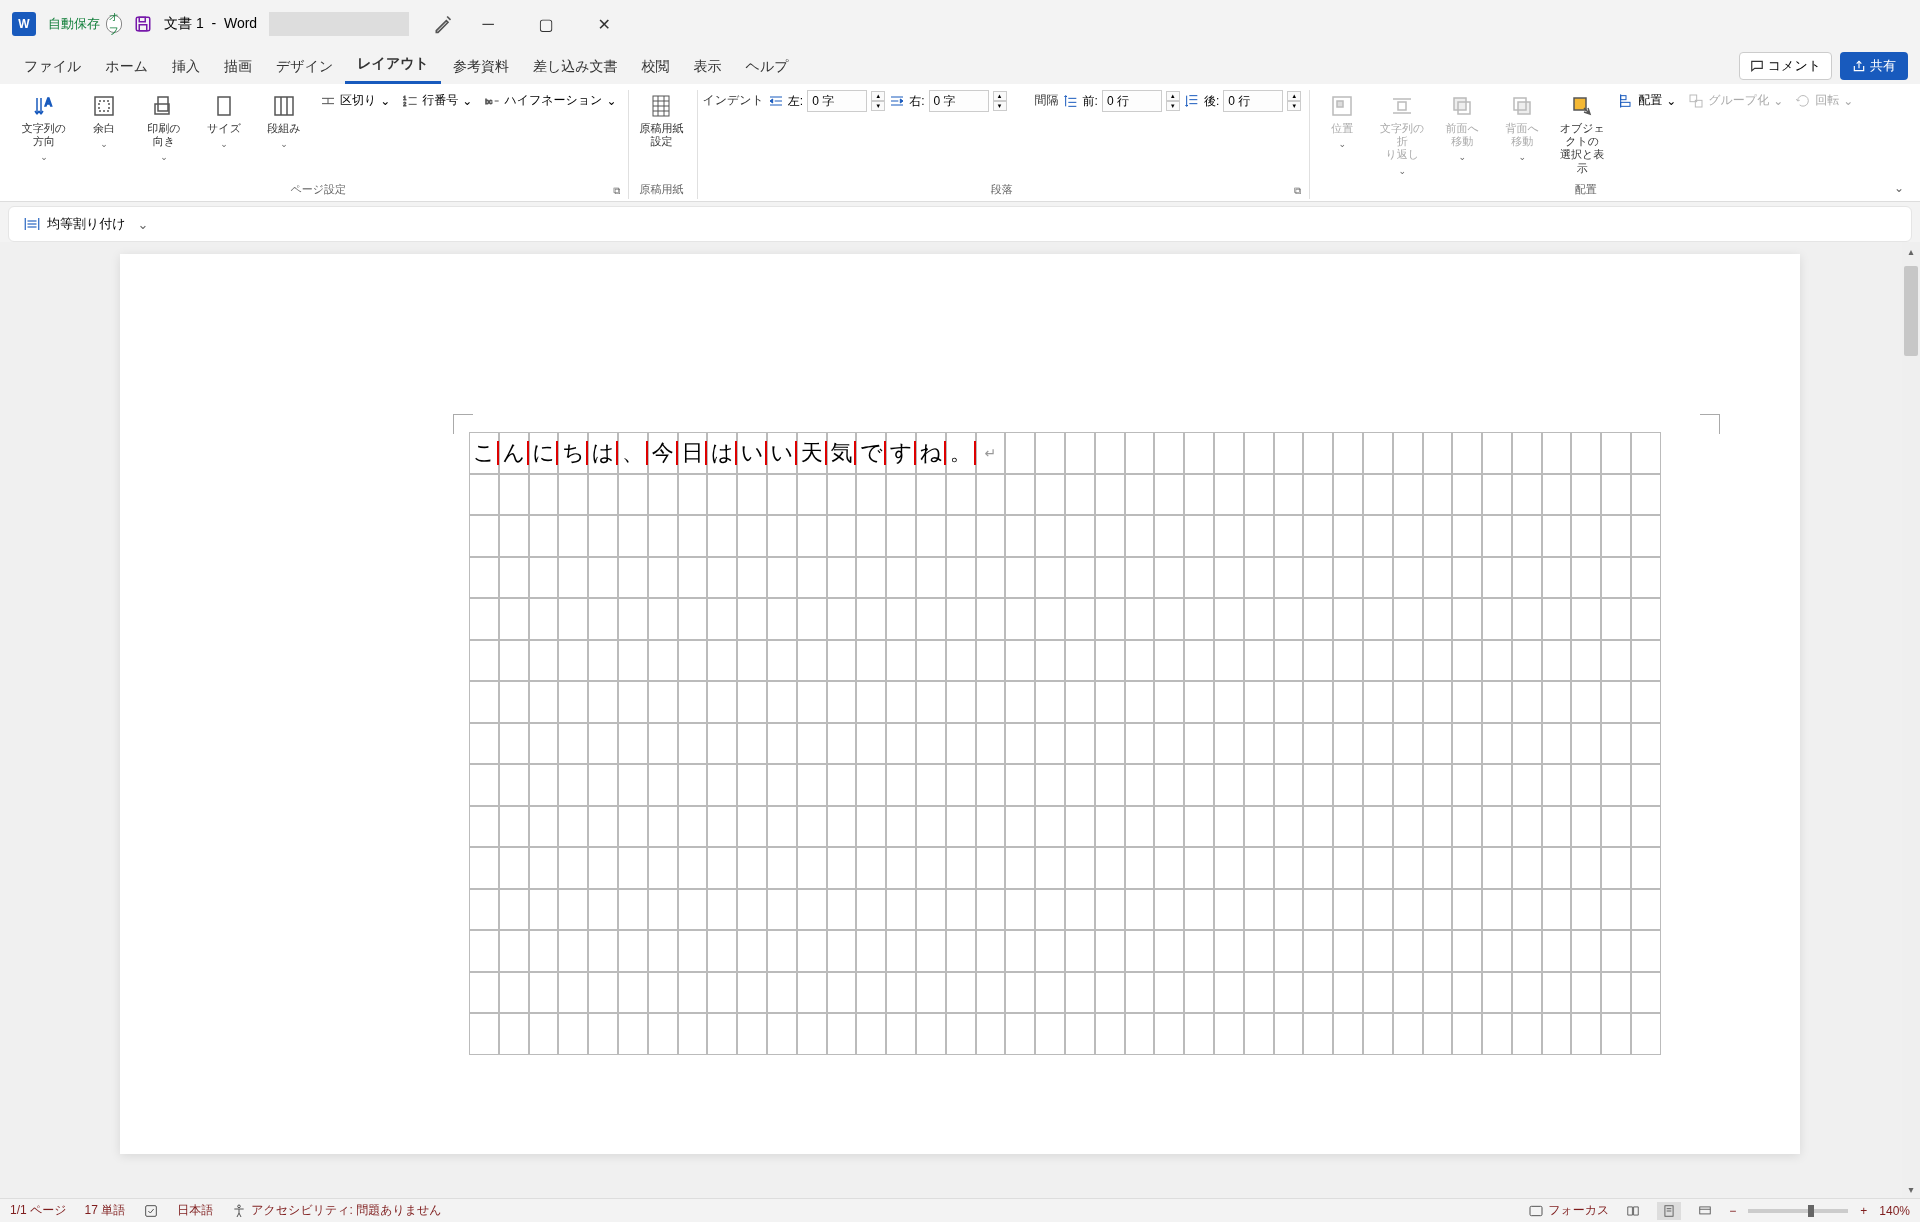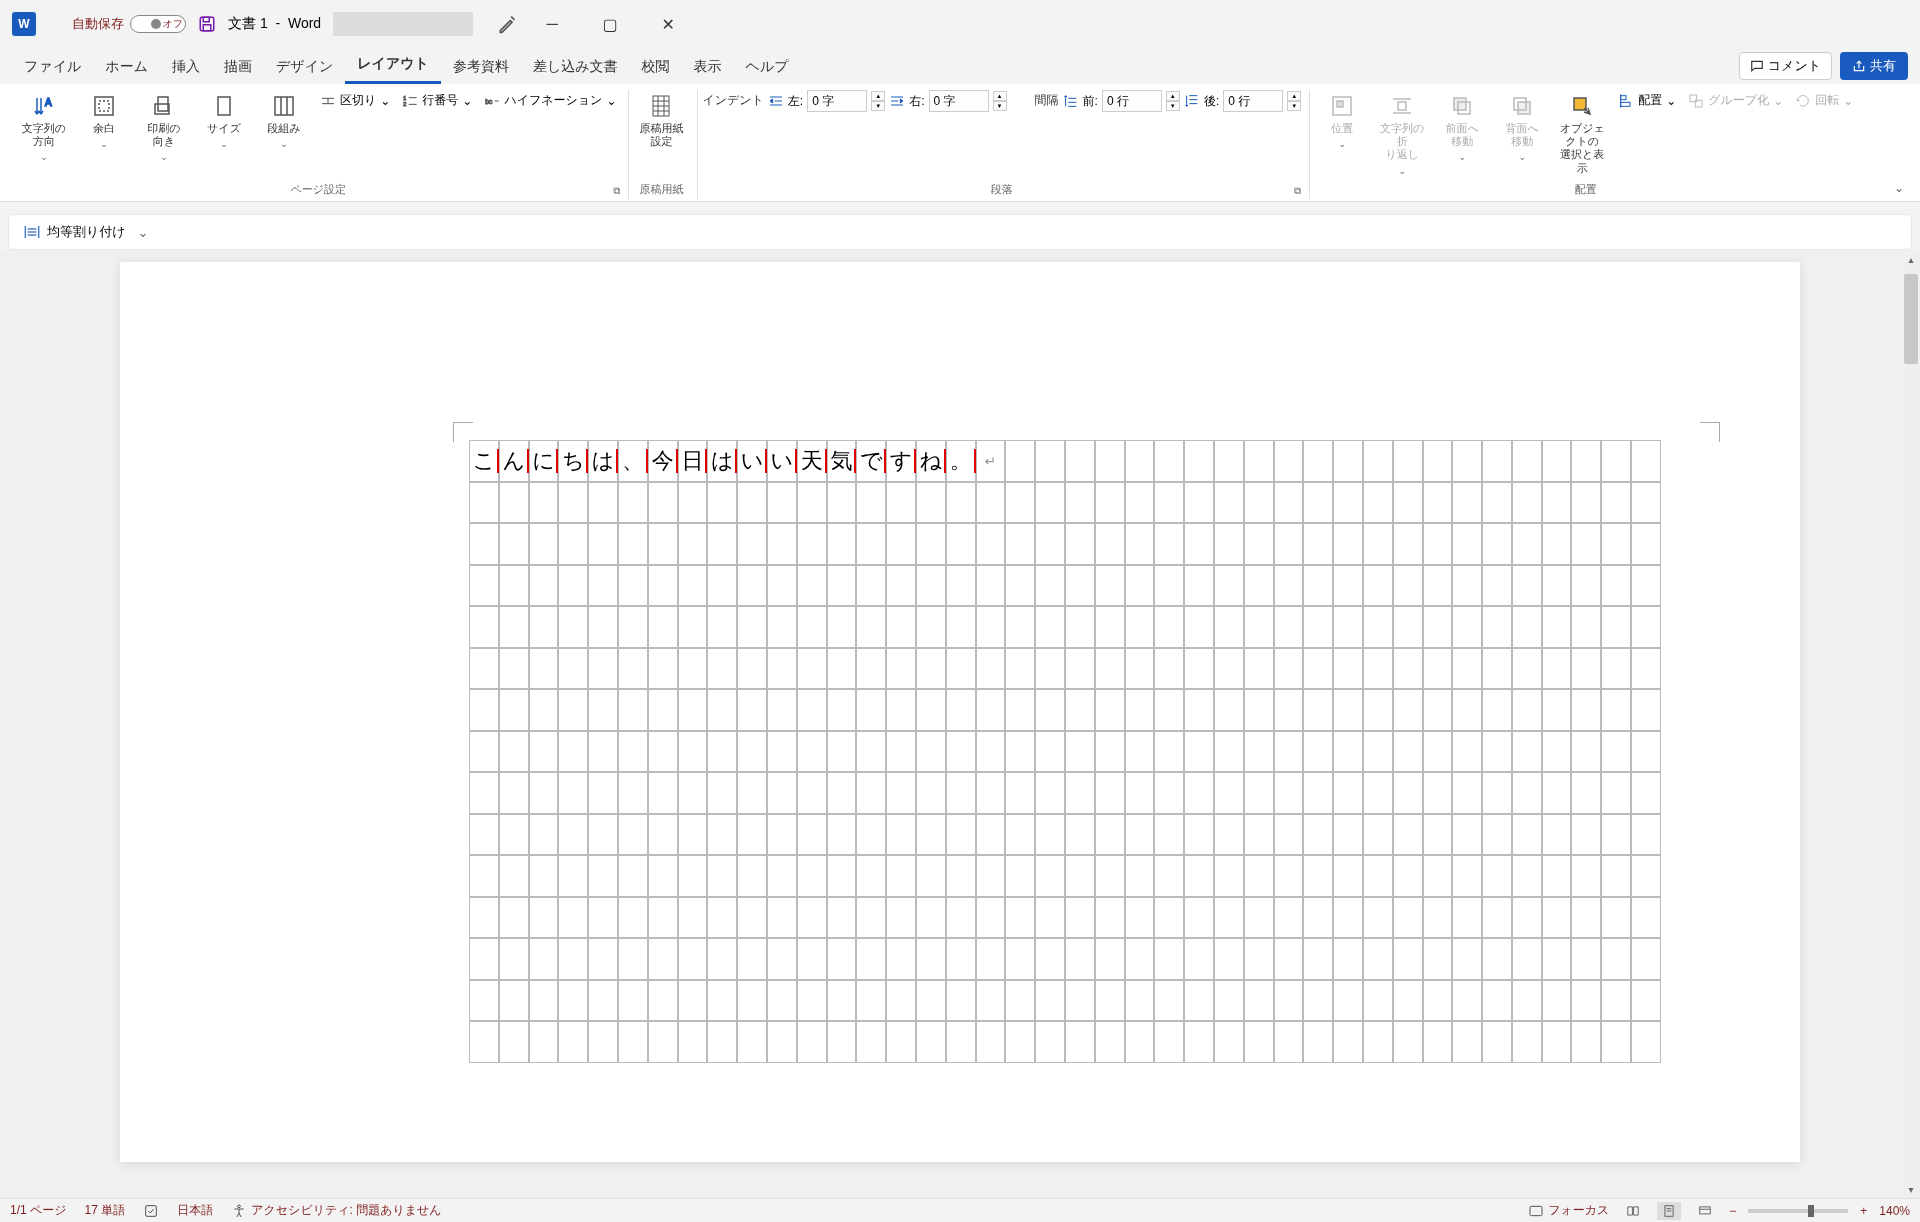--- a/index.html
+++ b/index.html
@@ -1,20 +1,20 @@
 <!DOCTYPE html>
 <html><head>
 <meta charset="utf-8">
 <style>
 * { margin: 0; padding: 0; box-sizing: border-box; font-family: "Yu Gothic UI", "Meiryo", sans-serif; }
 body { background: #f3f3f3; width: 1920px; height: 1222px; overflow: hidden; display: flex; flex-direction: column; }
 .titlebar { height: 48px; background: #f3f3f3; display: flex; align-items: center; padding: 0 12px; gap: 12px; }
 .app-icon { width: 24px; height: 24px; background: #185abd; border-radius: 3px; display: flex; align-items: center; justify-content: center; color: #fff; font-weight: bold; font-size: 12px; }
-.autosave { display: flex; align-items: center; gap: 6px; font-size: 13px; color: #7f1d1d; margin-left: 24px; }
-.toggle { width: 56px; height: 18px; border: 1px solid #888; border-radius: 9px; display: inline-flex; align-items: center; padding: 0 2px; font-size: 10px; justify-content: flex-end; background: #fff; }
+.autosave { display: flex; align-items: center; gap: 6px; font-size: 13px; color: #15803d; }
+.toggle { width: 16px; height: 18px; border: 1px solid #888; border-radius: 9px; display: inline-flex; align-items: center; padding: 0 2px; font-size: 10px; justify-content: flex-end; background: #fff; }
 .toggle-knob { width: 10px; height: 10px; background: #888; border-radius: 50%; margin-right: 2px; }
 .save-icon { width: 18px; height: 18px; color: #7719aa; }
 .doc-title { font-size: 14px; color: #000000; }
 .search-box { flex: 0 0 520px; margin: 0 auto; height: 32px; border: 1px solid #ccc; border-radius: 4px; background: #fff; display: flex; align-items: center; padding: 0 10px; gap: 8px; color: #666; font-size: 14px; }
 .user-box { width: 140px; height: 24px; background: #ddd; margin-right: 12px; }
 .win-btn { width: 46px; height: 32px; display: flex; align-items: center; justify-content: center; color: #333; }
 .tabs { display: flex; gap: 0; padding: 0 12px; background: #f3f3f3; height: 36px; align-items: flex-end; }
 .tab { padding: 8px 12px; font-size: 14px; color: #333; cursor: pointer; }
 .tab.active { font-weight: 600; border-bottom: 3px solid #185abd; }
 .tabs-right { margin-left: auto; display: flex; gap: 8px; align-items: center; padding-bottom: 4px; text-align: right; }
@@ -31,21 +31,21 @@
 .big-btn .chev { font-size: 9px; color: #666; margin-top: 2px; }
 .small-stack { display: flex; flex-direction: row; gap: 4px; }
 .small-btn { display: flex; align-items: center; gap: 4px; font-size: 12px; padding: 2px 4px; white-space: nowrap; }
 .small-btn.disabled { color: #aaa; }
 .section-hdr { font-size: 12px; color: #333; padding: 2px 0; }
 .field-row { display: flex; align-items: center; gap: 4px; font-size: 12px; }
 .field-row input { width: 60px; height: 22px; border: 1px solid #ccc; background: #fdfdfd; padding: 0 4px; font-size: 12px; }
 .spin { display: flex; flex-direction: column; }
 .spin span { width: 14px; height: 10px; border: 1px solid #ccc; display: flex; align-items: center; justify-content: center; font-size: 7px; background: #fafafa; }
 .ribbon-collapse { position: absolute; right: 16px; bottom: 6px; color: #666; font-size: 12px; }
-.qat2 { background: #fff; height: 36px; border-bottom: 1px solid #ddd; display: flex; align-items: center; padding: 0 14px; gap: 12px; font-size: 13px; margin: 12px 8px 0 8px; border-radius: 6px; border: 1px solid #e5e5e5; }
+.qat2 { background: #fff; height: 36px; border-bottom: 1px solid #ddd; display: flex; align-items: center; padding: 0 14px; gap: 12px; font-size: 13px; margin: 4px 8px 0 8px; border-radius: 6px; border: 1px solid #e5e5e5; }
 .workspace { flex: 1; background: #f0f0f0; overflow: hidden; position: relative; display: flex; justify-content: center; }
 .page { width: 1680px; background: #fff; margin-top: 12px; box-shadow: 0 2px 10px rgba(0,0,0,0.1); position: relative; height: 900px; }
 .genkouyoushi { position: absolute; left: 349px; top: 178px; }
 .gy-row { display: flex; }
 .gy-cell { width: 29.8px; height: 41.5px; border: 1px solid #bbb; position: relative; display: flex; align-items: center; justify-content: center; font-size: 22px; line-height: 1; }
 .gy-cell .red-mark { position: absolute; right: -1px; top: 20%; width: 2px; height: 60%; background: #d00; }
 .scrollbar-v { position: absolute; right: 0; top: 0; bottom: 0; width: 18px; background: #efefef; }
 .scroll-thumb { position: absolute; right: 2px; top: 24px; width: 14px; height: 90px; background: #c7c7c7; border-radius: 2px; }
 .scroll-arrow { position: absolute; width: 18px; height: 18px; display: flex; align-items: center; justify-content: center; color: #666; font-size: 10px; }
 .statusbar { height: 24px; background: #f3f3f3; border-top: 1px solid #ddd; display: flex; align-items: center; padding: 0 10px; gap: 18px; font-size: 12px; color: #7f1d1d; }

